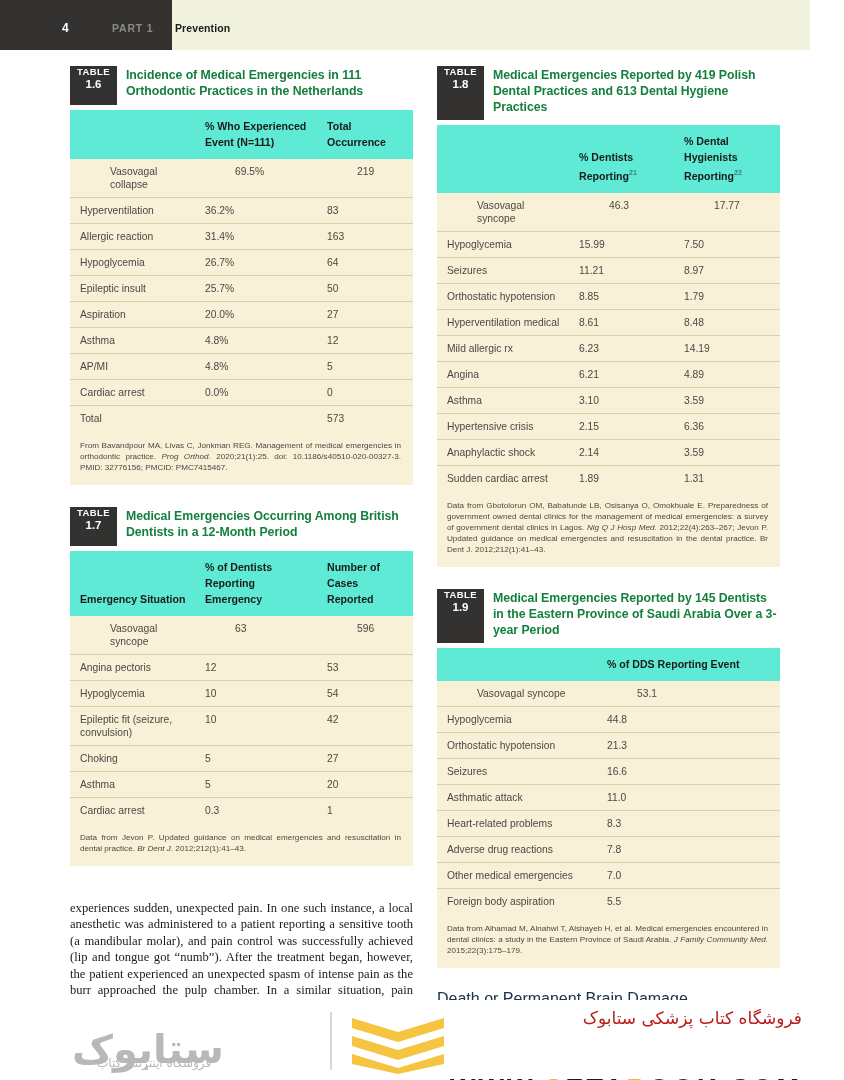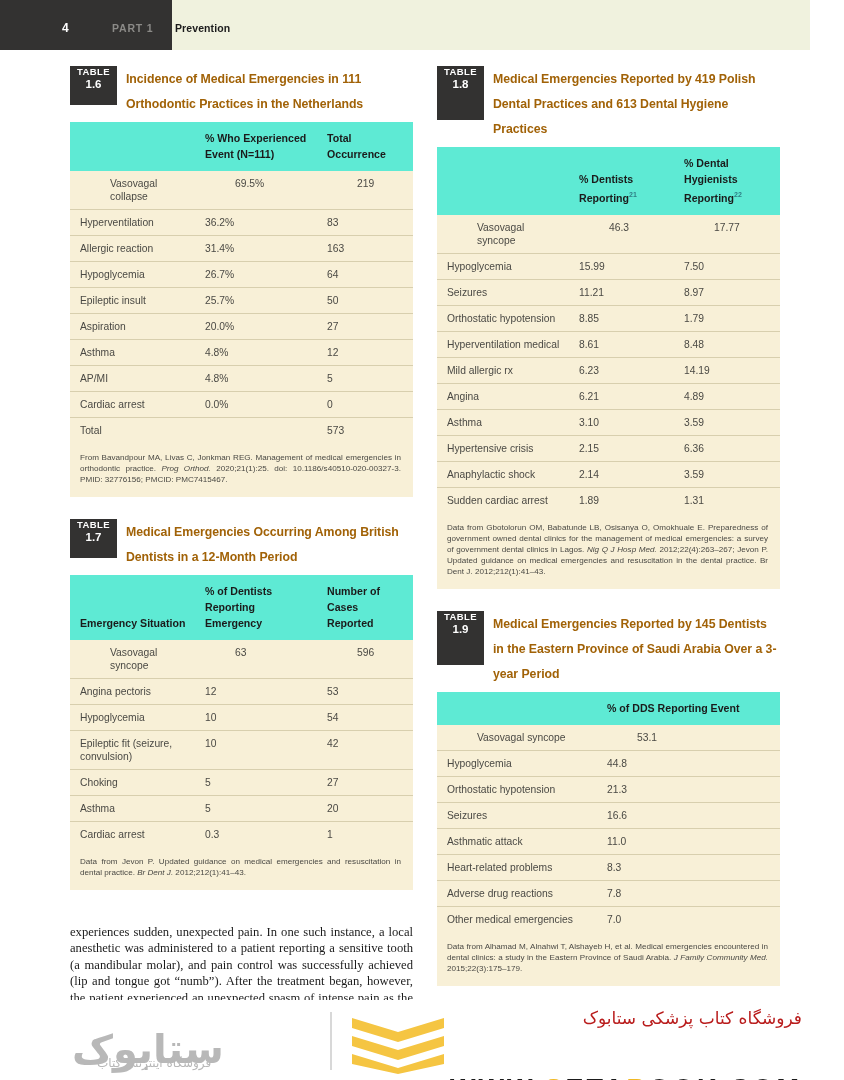--- a/index.html
+++ b/index.html
@@ -57,22 +57,22 @@
     margin-right:9px;
   }
   .tbl-badge .bw {
     display:block; font-size:9.5px; font-weight:bold; letter-spacing:.4px; line-height:11px;
   }
   .tbl-badge .bn {
     display:block; font-size:11.5px; font-weight:bold; line-height:13px; margin-top:1px;
   }
   .tbl-title {
     flex:1 1 auto;
-    font-size:12.3px; font-weight:bold; line-height:25px;
-    color:#a16207; letter-spacing:-0.05px;
+    font-size:12.3px; font-weight:bold; line-height:16px;
+    color:#15803d; letter-spacing:-0.05px;
     padding-top:1px;
   }
 
   table.data {
     width:343px; border-collapse:collapse;
     background:#f8f0d7;
     table-layout:fixed;
   }
   table.data thead th {
     background:#5eead4;
@@ -431,20 +431,24 @@
             <td>Heart-related problems</td>
             <td>8.3</td>
           </tr>
           <tr>
             <td>Adverse drug reactions</td>
             <td>7.8</td>
           </tr>
           <tr>
             <td>Other medical emergencies</td>
             <td>7.0</td>
+          </tr>
+          <tr>
+            <td>Foreign body aspiration</td>
+            <td>5.5</td>
           </tr>
         </tbody>
     </table>
     <div class="tbl-source">Data from Alhamad M, Alnahwi T, Alshayeb H, et al. Medical emergencies encountered in dental clinics: a study in the Eastern Province of Saudi Arabia. <i>J Family Community Med.</i> 2015;22(3):175–179.</div>
   </div>
 
   <div class="h2">Death or Permanent Brain Damage</div>
   <div class="clipbox" style="height:34px">
     <div class="bodytext">
       <span>Most emergency situations that occur during dental prac-tice are considered </span><i>potentially</i><span> life-threatening. Only on rare</span>

